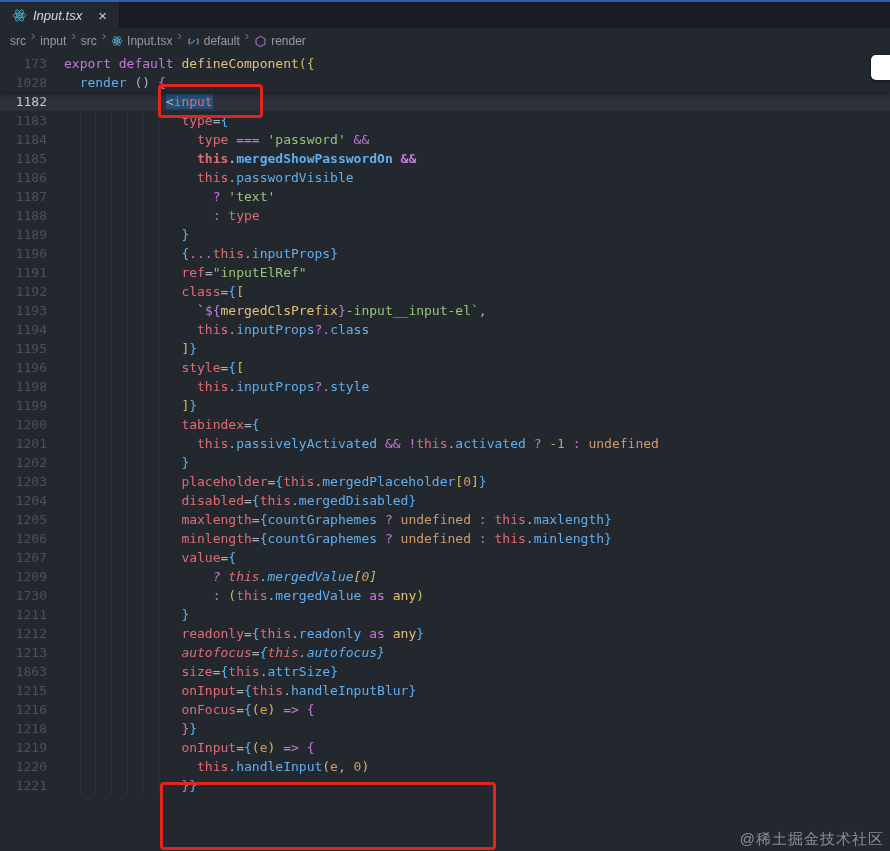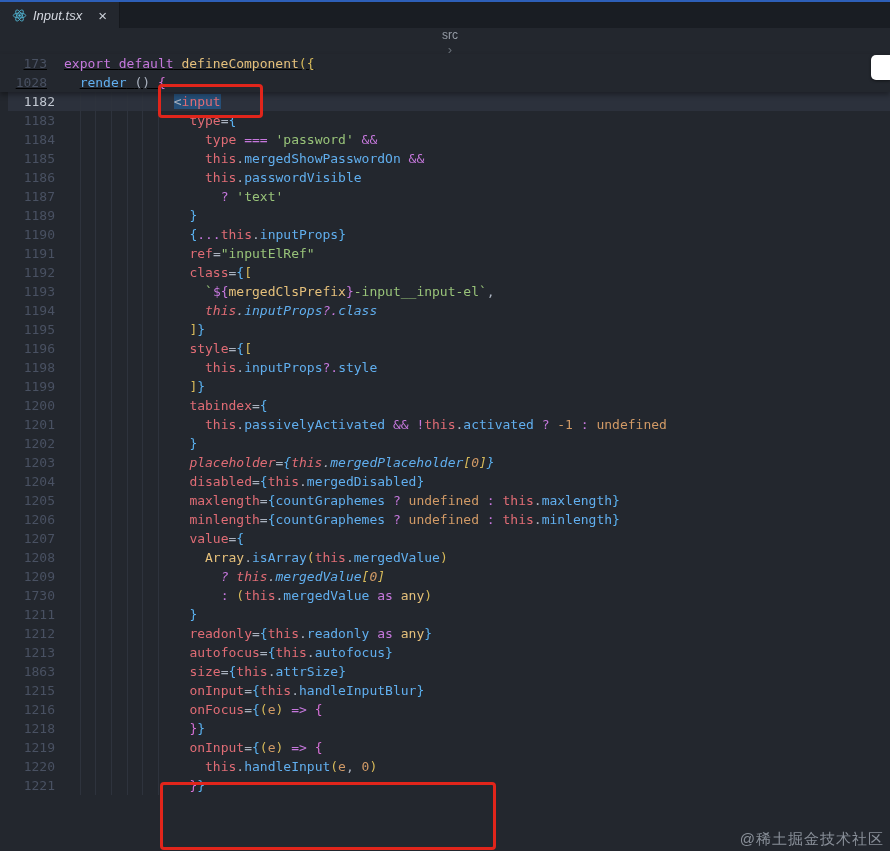--- a/index.html
+++ b/index.html
@@ -8,29 +8,29 @@
     background:#23272e;font-family:"Liberation Sans",sans-serif;
   }
   .top-accent{height:2px;background:#2d5fb8;}
   
   .tabbar{height:26px;background:#191d23;display:flex;align-items:stretch;}
   .tab{display:flex;align-items:center;gap:6px;padding:0 12px;background:#23272e;
        color:#d4d8e0;font-size:13px;font-style:italic;border-right:1px solid #15181d;cursor:pointer;}
   .tab-icon{display:flex;align-items:center;font-style:normal;}
   .tab-close{font-style:normal;color:#ccd1d9;margin-left:10px;font-size:15px;line-height:1;cursor:pointer;}
   
-  .breadcrumbs{height:26px;display:flex;align-items:center;padding-left:10px;
-       color:#959ca6;font-size:12px;background:#23272e;white-space:nowrap;flex-direction:column;}
+  .breadcrumbs{height:26px;display:flex;padding-left:10px;
+       color:#959ca6;font-size:12px;background:#23272e;white-space:nowrap;}
   .bc-item{display:flex;align-items:center;gap:4px;cursor:pointer;}
   .bc-sep{color:#697079;font-size:13px;margin:0 5px;}
   .bc-icon{display:flex;align-items:center;}
   
   .editor{position:absolute;top:54px;left:0;right:0;bottom:0;background:#23272e;}
-  .sticky{position:relative;z-index:3;background:#23272e;box-shadow:0 3px 5px rgba(0,0,0,.35);text-decoration:underline;}
-  .code{position:relative;font:13px/19px "DejaVu Sans Mono",monospace;padding-left:8px;}
+  .sticky{position:relative;z-index:3;background:#23272e;box-shadow:0 3px 5px rgba(0,0,0,.35);}
+  .code{position:relative;font:13px/19px "DejaVu Sans Mono",monospace;}
   .sticky{font:13px/19px "DejaVu Sans Mono",monospace;}
   .guide{position:absolute;top:0;bottom:0;width:1px;background:#2e333d;z-index:2;pointer-events:none;}
   .row{display:flex;height:19px;line-height:19px;position:relative;z-index:1;cursor:text;}
   .row.active{background:#2c313c;}
   .ln{width:47px;flex:none;text-align:right;padding-right:17px;color:#495162;cursor:pointer;}
   .row.active .ln{color:#c2c8d2;}
   .lc{white-space:pre;flex:1;}
   
   .t.p{color:#aab2bf}
   .t.r{color:#e06c75}
@@ -145,31 +145,35 @@
       <div class="row">
         <span class="ln">1183</span>
         <span class="lc" style="padding-left: 15ch;"><span class="t r">type</span><span class="t p">=</span><span class="t b3">{</span></span>
       </div>
       <div class="row">
         <span class="ln">1184</span>
         <span class="lc" style="padding-left: 17ch;"><span class="t r">type</span><span class="t p"> </span><span class="t k">===</span><span class="t p"> </span><span class="t g">'password'</span><span class="t p"> </span><span class="t k">&amp;&amp;</span></span>
       </div>
       <div class="row">
         <span class="ln">1185</span>
-        <span class="lc" style="padding-left: 17ch;"><span class="t r">this</span><span class="t p">.</span><span class="t b">mergedShowPasswordOn</span><span class="t p"> </span><span class="t k">&amp;&amp;</span></span>
+        <span class="lc" style="padding-left: 17ch; font-weight: bold;"><span class="t r">this</span><span class="t p">.</span><span class="t b">mergedShowPasswordOn</span><span class="t p"> </span><span class="t k">&amp;&amp;</span></span>
       </div>
       <div class="row">
         <span class="ln">1186</span>
         <span class="lc" style="padding-left: 17ch;"><span class="t r">this</span><span class="t p">.</span><span class="t b">passwordVisible</span></span>
       </div>
       <div class="row">
         <span class="ln">1187</span>
         <span class="lc" style="padding-left: 19ch;"><span class="t k">?</span><span class="t p"> </span><span class="t g">'text'</span></span>
       </div>
       <div class="row">
+        <span class="ln">1188</span>
+        <span class="lc" style="padding-left: 19ch;"><span class="t k">:</span><span class="t p"> </span><span class="t r">type</span></span>
+      </div>
+      <div class="row">
         <span class="ln">1189</span>
         <span class="lc" style="padding-left: 15ch;"><span class="t b3">}</span></span>
       </div>
       <div class="row">
         <span class="ln">1190</span>
         <span class="lc" style="padding-left: 15ch;"><span class="t b3">{</span><span class="t k">...</span><span class="t r">this</span><span class="t p">.</span><span class="t b">inputProps</span><span class="t b3">}</span></span>
       </div>
       <div class="row">
         <span class="ln">1191</span>
         <span class="lc" style="padding-left: 15ch;"><span class="t r">ref</span><span class="t p">=</span><span class="t g">"inputElRef"</span></span>
@@ -177,21 +181,21 @@
       <div class="row">
         <span class="ln">1192</span>
         <span class="lc" style="padding-left: 15ch;"><span class="t r">class</span><span class="t p">=</span><span class="t b3">{</span><span class="t b1">[</span></span>
       </div>
       <div class="row">
         <span class="ln">1193</span>
         <span class="lc" style="padding-left: 17ch;"><span class="t g">`</span><span class="t k">${</span><span class="t y">mergedClsPrefix</span><span class="t k">}</span><span class="t g">-input__input-el</span><span class="t g">`</span><span class="t p">,</span></span>
       </div>
       <div class="row">
         <span class="ln">1194</span>
-        <span class="lc" style="padding-left: 17ch; font-style: italic;"><span class="t r">this</span><span class="t p">.</span><span class="t b">inputProps</span><span class="t k">?.</span><span class="t b">class</span></span>
+        <span class="lc" style="padding-left: 17ch;"><span class="t r">this</span><span class="t p">.</span><span class="t b">inputProps</span><span class="t k">?.</span><span class="t b">class</span></span>
       </div>
       <div class="row">
         <span class="ln">1195</span>
         <span class="lc" style="padding-left: 15ch;"><span class="t b1">]</span><span class="t b3">}</span></span>
       </div>
       <div class="row">
         <span class="ln">1196</span>
         <span class="lc" style="padding-left: 15ch;"><span class="t r">style</span><span class="t p">=</span><span class="t b3">{</span><span class="t b1">[</span></span>
       </div>
       <div class="row">
@@ -209,61 +213,57 @@
       <div class="row">
         <span class="ln">1201</span>
         <span class="lc" style="padding-left: 17ch;"><span class="t r">this</span><span class="t p">.</span><span class="t b">passivelyActivated</span><span class="t p"> </span><span class="t k">&amp;&amp;</span><span class="t p"> </span><span class="t k">!</span><span class="t r">this</span><span class="t p">.</span><span class="t b">activated</span><span class="t p"> </span><span class="t k">?</span><span class="t p"> </span><span class="t o">-1</span><span class="t p"> </span><span class="t k">:</span><span class="t p"> </span><span class="t o">undefined</span></span>
       </div>
       <div class="row">
         <span class="ln">1202</span>
         <span class="lc" style="padding-left: 15ch;"><span class="t b3">}</span></span>
       </div>
       <div class="row">
         <span class="ln">1203</span>
-        <span class="lc" style="padding-left: 15ch; font-style: italic;"><span class="t r">placeholder</span><span class="t p">=</span><span class="t b3">{</span><span class="t r">this</span><span class="t p">.</span><span class="t b">mergedPlaceholder</span><span class="t b1">[</span><span class="t o">0</span><span class="t b1">]</span><span class="t b3">}</span></span>
+        <span class="lc" style="padding-left: 15ch;"><span class="t r">placeholder</span><span class="t p">=</span><span class="t b3">{</span><span class="t r">this</span><span class="t p">.</span><span class="t b">mergedPlaceholder</span><span class="t b1">[</span><span class="t o">0</span><span class="t b1">]</span><span class="t b3">}</span></span>
       </div>
       <div class="row">
         <span class="ln">1204</span>
         <span class="lc" style="padding-left: 15ch;"><span class="t r">disabled</span><span class="t p">=</span><span class="t b3">{</span><span class="t r">this</span><span class="t p">.</span><span class="t b">mergedDisabled</span><span class="t b3">}</span></span>
       </div>
       <div class="row">
         <span class="ln">1205</span>
         <span class="lc" style="padding-left: 15ch;"><span class="t r">maxlength</span><span class="t p">=</span><span class="t b3">{</span><span class="t b">countGraphemes</span><span class="t p"> </span><span class="t k">?</span><span class="t p"> </span><span class="t o">undefined</span><span class="t p"> </span><span class="t k">:</span><span class="t p"> </span><span class="t r">this</span><span class="t p">.</span><span class="t b">maxlength</span><span class="t b3">}</span></span>
       </div>
       <div class="row">
         <span class="ln">1206</span>
         <span class="lc" style="padding-left: 15ch;"><span class="t r">minlength</span><span class="t p">=</span><span class="t b3">{</span><span class="t b">countGraphemes</span><span class="t p"> </span><span class="t k">?</span><span class="t p"> </span><span class="t o">undefined</span><span class="t p"> </span><span class="t k">:</span><span class="t p"> </span><span class="t r">this</span><span class="t p">.</span><span class="t b">minlength</span><span class="t b3">}</span></span>
       </div>
       <div class="row">
         <span class="ln">1207</span>
         <span class="lc" style="padding-left: 15ch;"><span class="t r">value</span><span class="t p">=</span><span class="t b3">{</span></span>
       </div>
       <div class="row">
-        <span class="ln">1208</span>
-        <span class="lc" style="padding-left: 17ch;"><span class="t y">Array</span><span class="t p">.</span><span class="t b">isArray</span><span class="t b1">(</span><span class="t r">this</span><span class="t p">.</span><span class="t b">mergedValue</span><span class="t b1">)</span></span>
-      </div>
-      <div class="row">
         <span class="ln">1209</span>
         <span class="lc" style="padding-left: 19ch; font-style: italic;"><span class="t k">?</span><span class="t p"> </span><span class="t r">this</span><span class="t p">.</span><span class="t b">mergedValue</span><span class="t b1">[</span><span class="t o">0</span><span class="t b1">]</span></span>
       </div>
       <div class="row">
         <span class="ln">1730</span>
         <span class="lc" style="padding-left: 19ch;"><span class="t k">:</span><span class="t p"> </span><span class="t b1">(</span><span class="t r">this</span><span class="t p">.</span><span class="t b">mergedValue</span><span class="t p"> </span><span class="t k">as</span><span class="t p"> </span><span class="t y">any</span><span class="t b1">)</span></span>
       </div>
       <div class="row">
         <span class="ln">1211</span>
         <span class="lc" style="padding-left: 15ch;"><span class="t b3">}</span></span>
       </div>
       <div class="row">
         <span class="ln">1212</span>
         <span class="lc" style="padding-left: 15ch;"><span class="t r">readonly</span><span class="t p">=</span><span class="t b3">{</span><span class="t r">this</span><span class="t p">.</span><span class="t b">readonly</span><span class="t p"> </span><span class="t k">as</span><span class="t p"> </span><span class="t y">any</span><span class="t b3">}</span></span>
       </div>
       <div class="row">
         <span class="ln">1213</span>
-        <span class="lc" style="padding-left: 15ch;"><span class="t r">autofocus</span><span class="t p">=</span><span class="t b3">{</span><span class="t r">this</span><span class="t p">.</span><span class="t b">autofocus</span><span class="t b3">}</span></span>
+        <span class="lc" style="padding-left: 15ch; font-style: italic;"><span class="t r">autofocus</span><span class="t p">=</span><span class="t b3">{</span><span class="t r">this</span><span class="t p">.</span><span class="t b">autofocus</span><span class="t b3">}</span></span>
       </div>
       <div class="row">
         <span class="ln">1863</span>
         <span class="lc" style="padding-left: 15ch;"><span class="t r">size</span><span class="t p">=</span><span class="t b3">{</span><span class="t r">this</span><span class="t p">.</span><span class="t b">attrSize</span><span class="t b3">}</span></span>
       </div>
       <div class="row">
         <span class="ln">1215</span>
         <span class="lc" style="padding-left: 15ch;"><span class="t r">onInput</span><span class="t p">=</span><span class="t b3">{</span><span class="t r">this</span><span class="t p">.</span><span class="t b">handleInputBlur</span><span class="t b3">}</span></span>
       </div>
       <div class="row">

